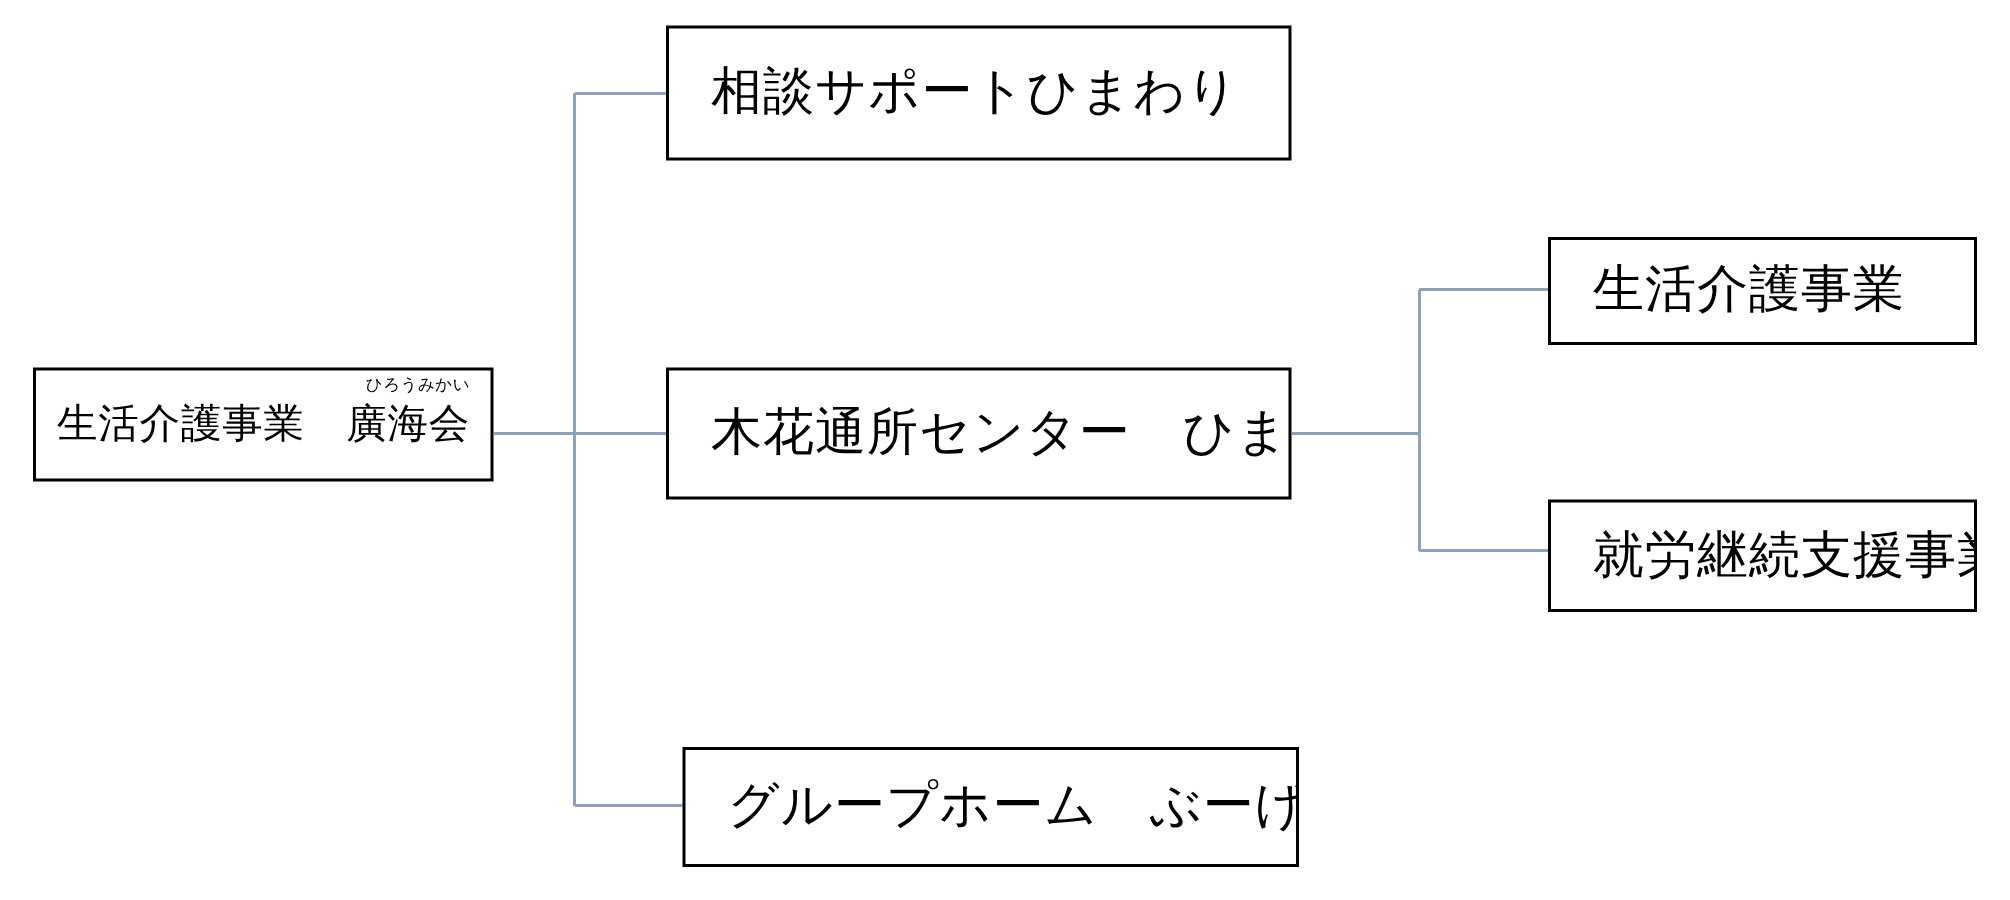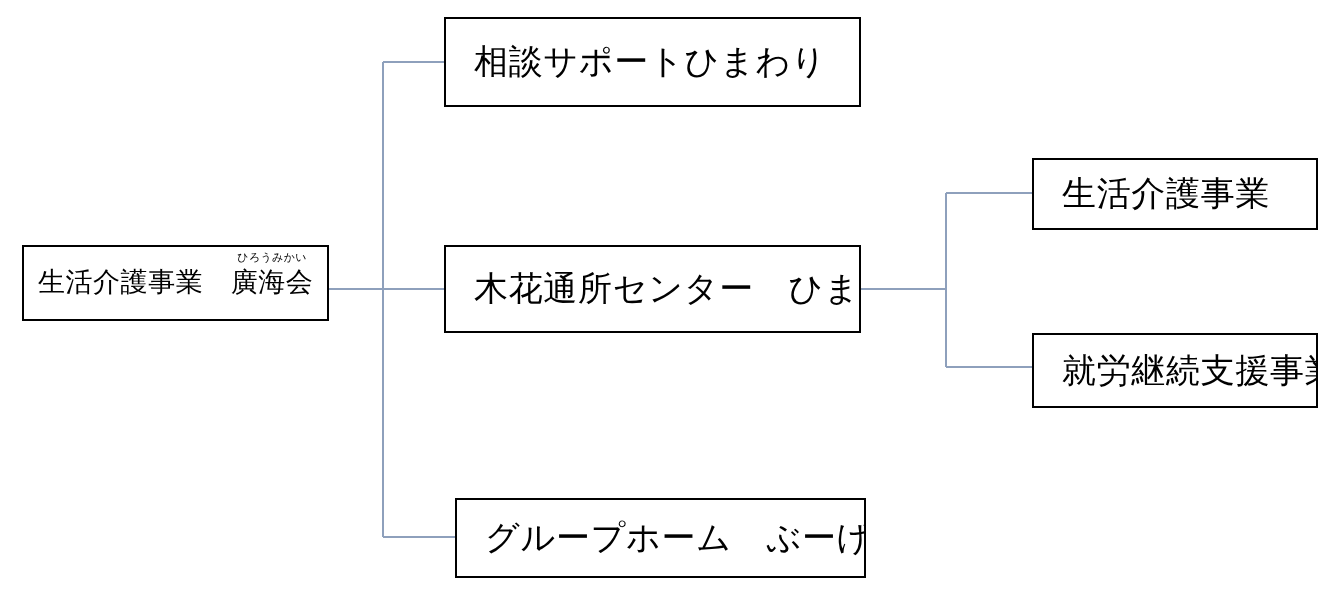--- a/index.html
+++ b/index.html
@@ -59,21 +59,21 @@
     display: inline-block;
     vertical-align: baseline;
   }
   .ruby-fallback .rb-top {
     position: absolute;
     left: 0;
     right: 0;
     top: -15px;
     font-size: 11px;
     line-height: 1;
-    text-align: center;
+    text-align: right;
     letter-spacing: 0.03em;
     white-space: nowrap;
   }
 </style>
 </head>
 <body>
 
 <div id="canvas">
 
   <svg id="connectors" viewBox="0 0 1340 600" width="1340" height="600" aria-hidden="true">

